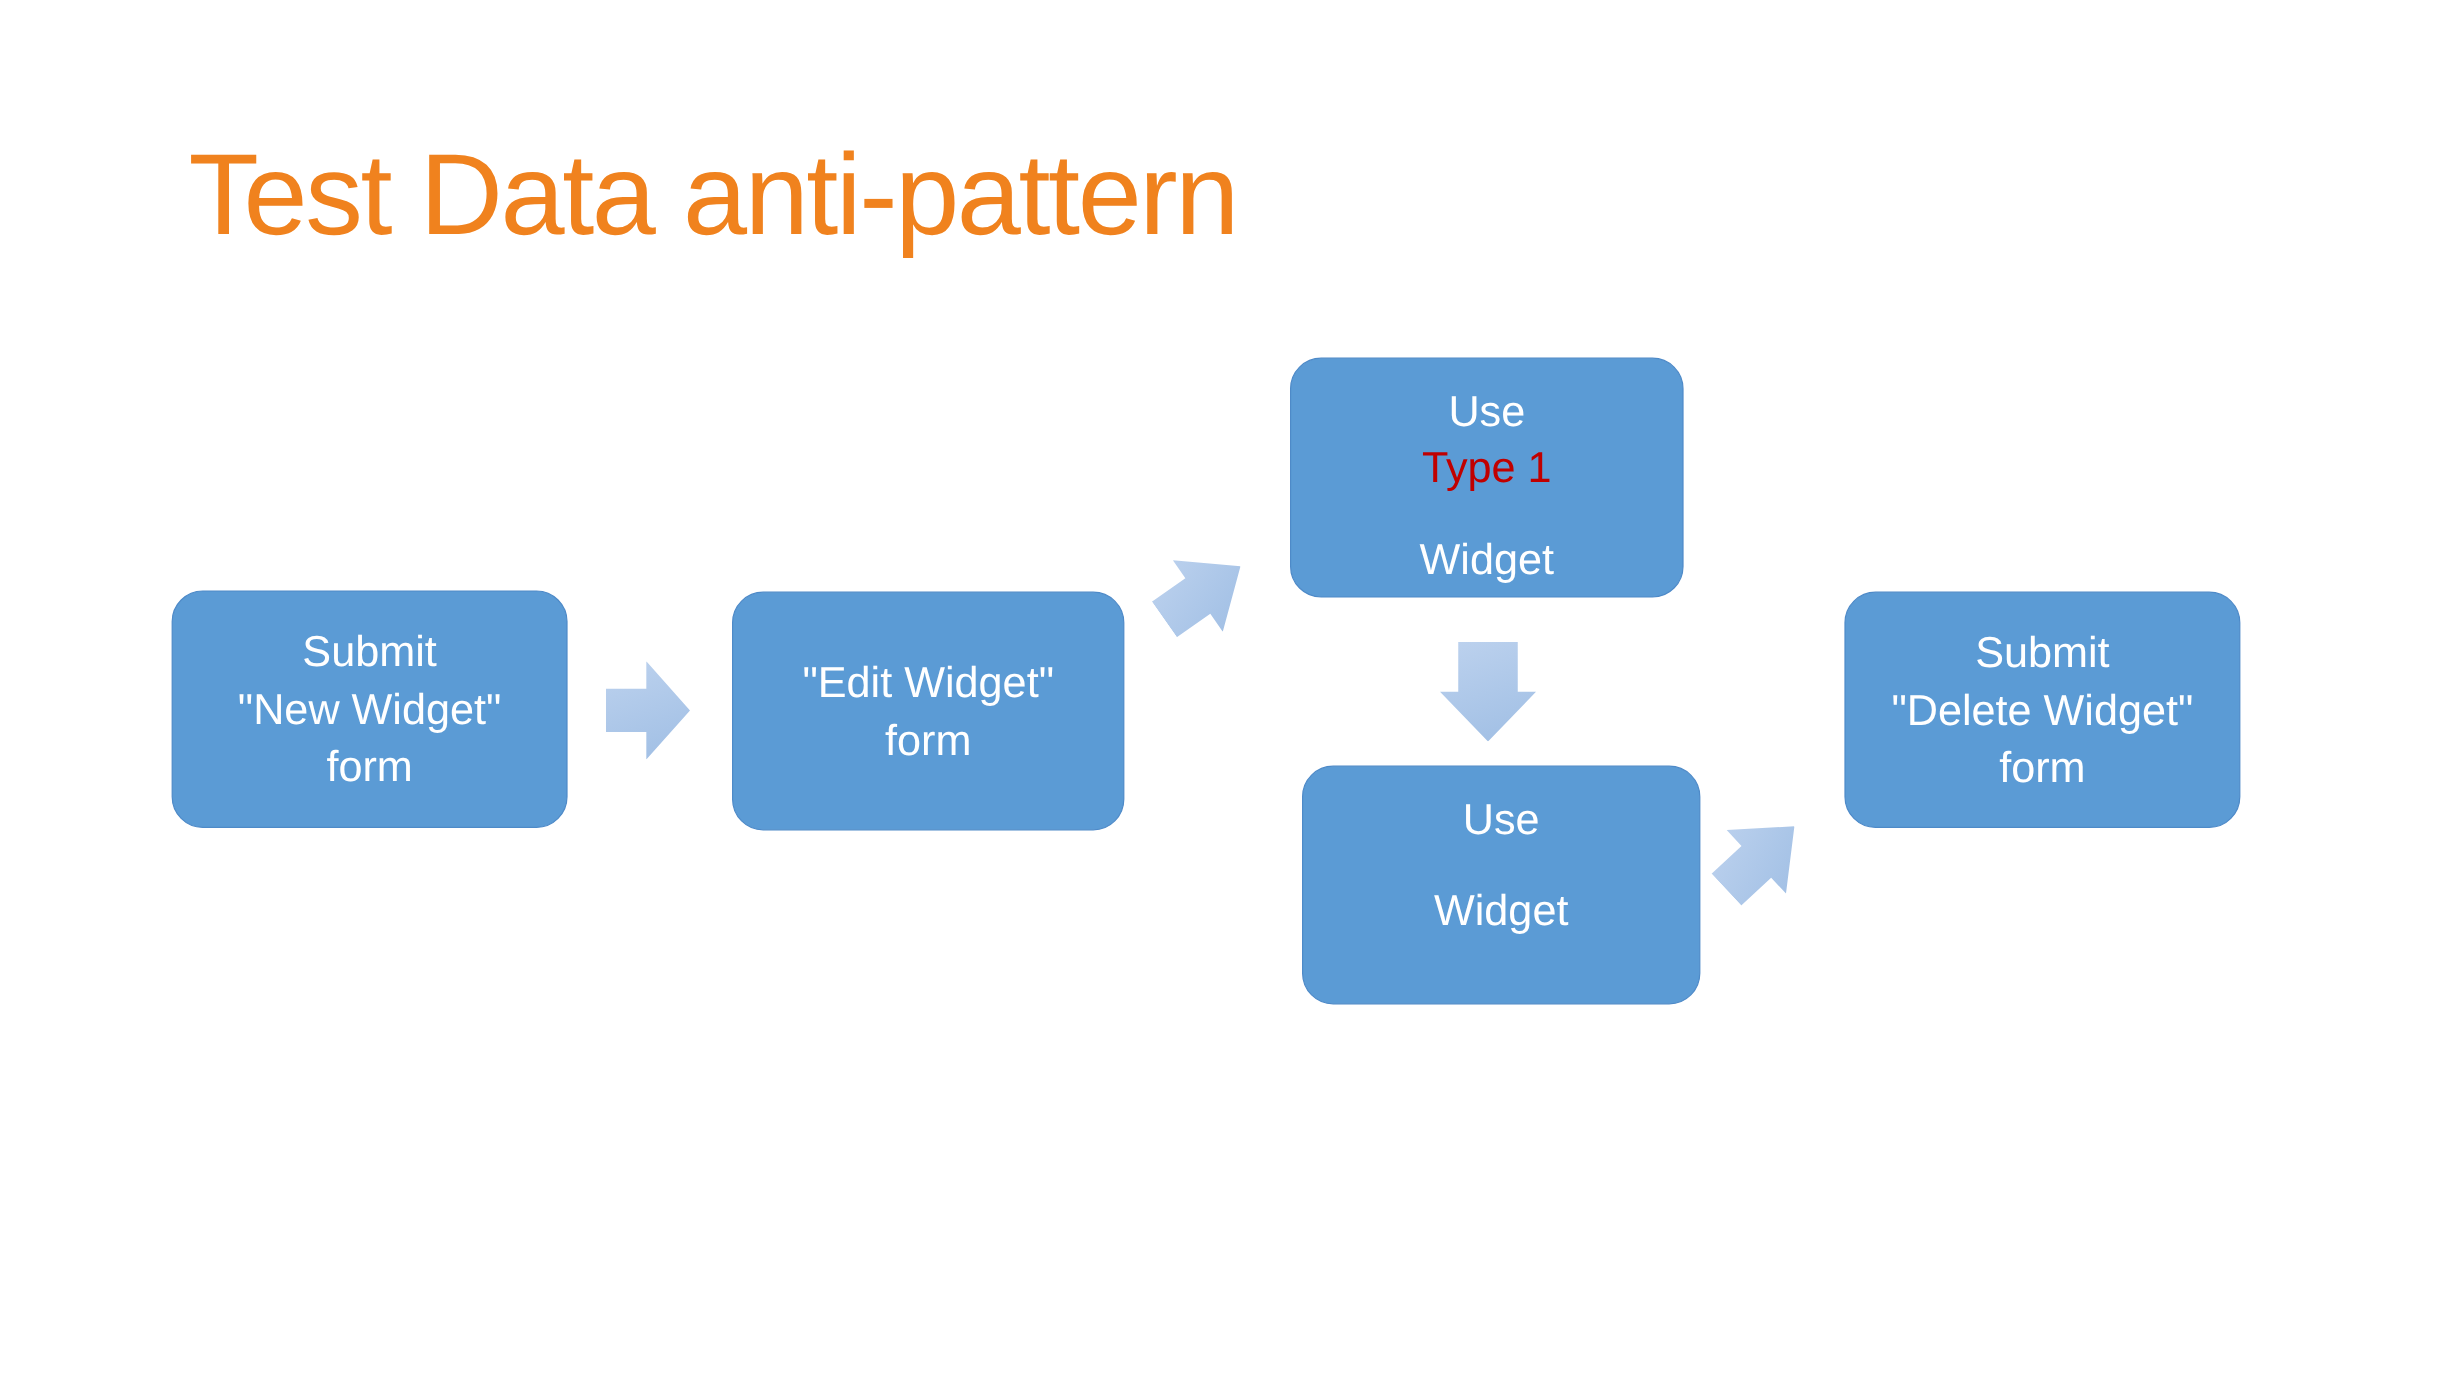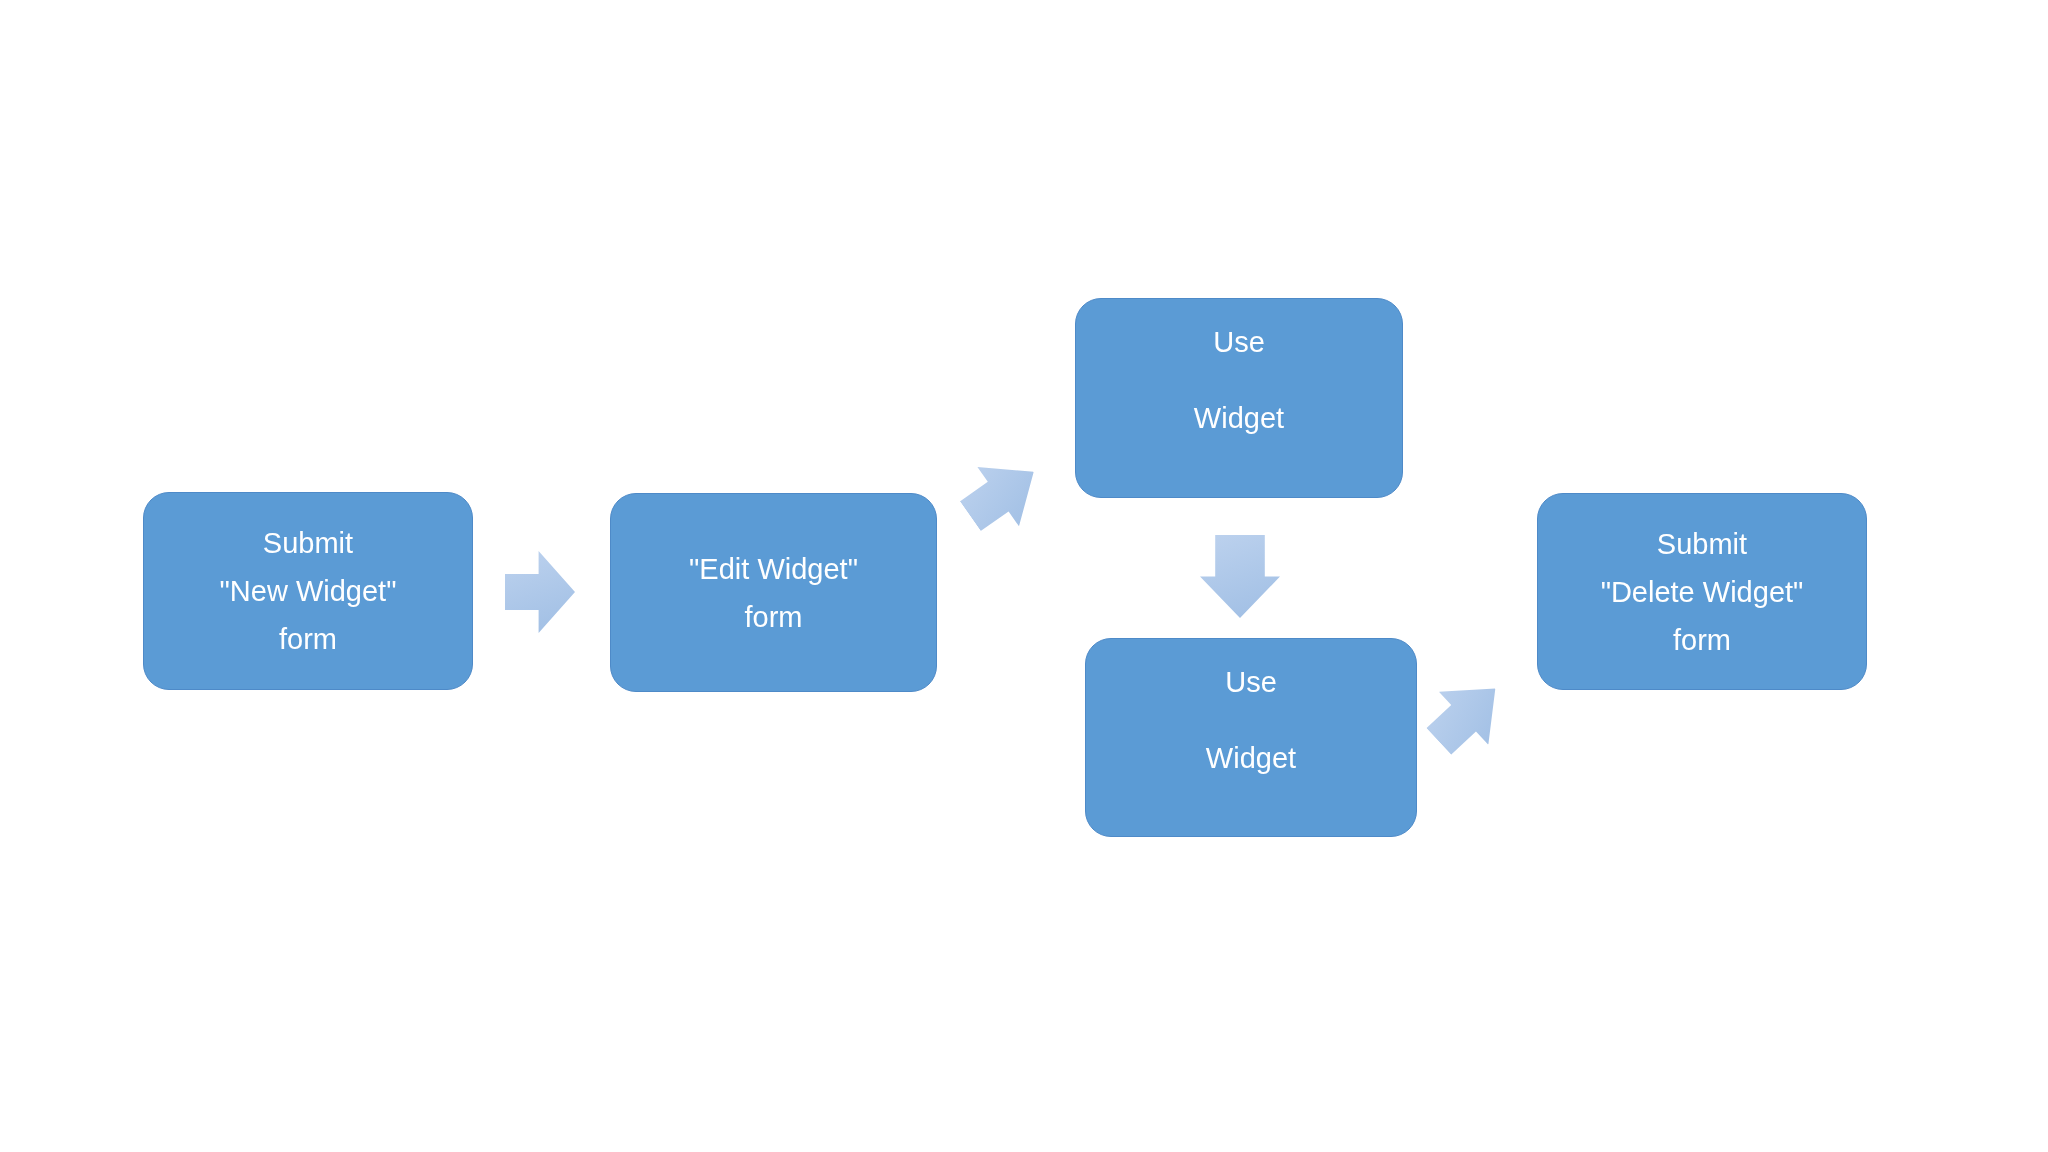--- a/index.html
+++ b/index.html
@@ -34,21 +34,21 @@
     letter-spacing:-2px;
     color:var(--title-orange);
     white-space:nowrap;
   }
   .box{
     position:absolute;
     background:var(--box-blue);
     border:1px solid var(--box-border);
     border-radius:26px;
     color:var(--text-white);
-    font-size:29px;
+    font-size:36px;
     line-height:48px;
     text-align:center;
     display:flex;
     flex-direction:column;
     justify-content:center;
     box-sizing:border-box;
   }
   .box .bl{display:block;}
   .box.type-box{justify-content:flex-start;padding-top:20px;line-height:47px;}
   .box.type-box .widget-line{margin-top:29px;}
@@ -75,38 +75,40 @@
   #box2{left:610px;top:493px;width:327px;height:199px;}
   #box3{left:1075px;top:298px;width:328px;height:200px;}
   #box4{left:1085px;top:638px;width:332px;height:199px;}
   #box5{left:1537px;top:493px;width:330px;height:197px;}
 </style>
 </head>
 <body>
 
 <div class="slide">
 
+  <h1 class="slide-title">Test Data anti-pattern</h1>
 
   <div id="box1" class="box">
     <span class="bl">Submit</span>
     <span class="bl">"New Widget"</span>
     <span class="bl">form</span>
   </div>
 
   <div id="arrow1" class="arrow arrow-right"></div>
 
   <div id="box2" class="box">
     <span class="bl">"Edit Widget"</span>
     <span class="bl">form</span>
   </div>
 
   <div id="arrow2" class="arrow arrow-diag"></div>
 
   <div id="box3" class="box type-box">
     <span class="bl">Use</span>
+    <span class="bl red">Type 1</span>
     <span class="bl widget-line">Widget</span>
   </div>
 
   <div id="arrow3" class="arrow arrow-down"></div>
 
   <div id="box4" class="box type-box">
     <span class="bl">Use</span>
     <span class="bl widget-line">Widget</span>
   </div>
 

